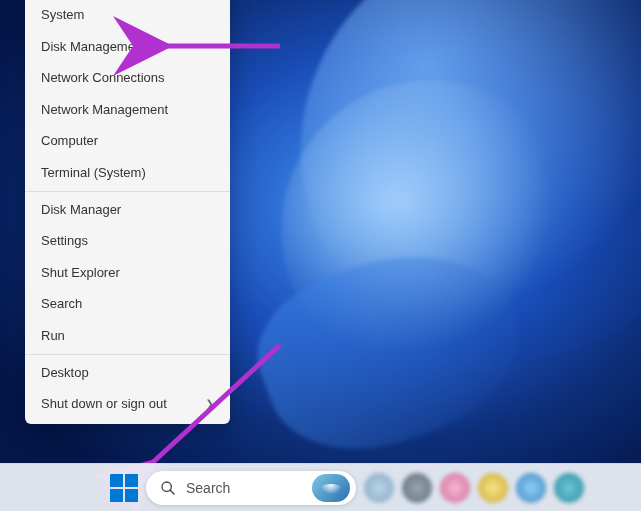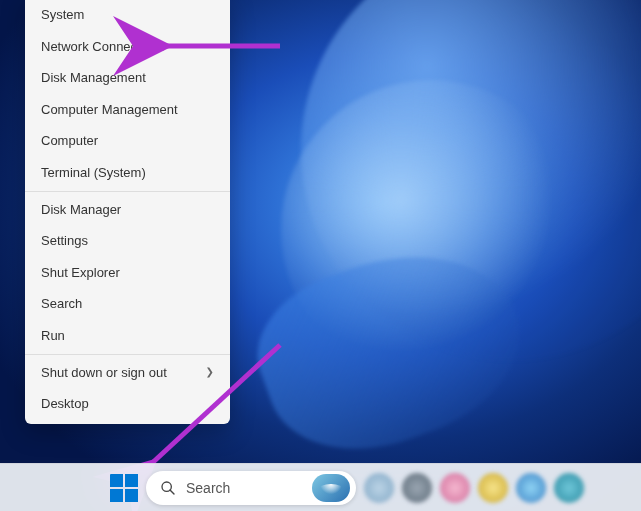--- a/index.html
+++ b/index.html
@@ -119,27 +119,27 @@
 <div class="desktop">
   <div class="swirl swirl1"></div>
   <div class="swirl swirl2"></div>
   <div class="swirl swirl3"></div>
 
   <div class="context-menu">
     <div class="menu-item">
         <span>System</span>
       </div>
     <div class="menu-item">
+        <span>Disk Management</span>
+      </div>
+    <div class="menu-item">
         <span>Network Connections</span>
       </div>
     <div class="menu-item">
-        <span>Disk Management</span>
-      </div>
-    <div class="menu-item">
-        <span>Computer Management</span>
+        <span>Network Management</span>
       </div>
     <div class="menu-item">
         <span>Computer</span>
       </div>
     <div class="menu-item">
         <span>Terminal (System)</span>
       </div>
     <div class="divider"></div>
     <div class="menu-item">
         <span>Disk Manager</span>
@@ -150,27 +150,27 @@
     <div class="menu-item">
         <span>Shut Explorer</span>
       </div>
     <div class="menu-item">
         <span>Search</span>
       </div>
     <div class="menu-item">
         <span>Run</span>
       </div>
     <div class="divider"></div>
+    <div class="menu-item">
+        <span>Desktop</span>
+      </div>
     <div class="menu-item">
       <span>Shut down or sign out</span>
       <span class="chevron">❯</span>
     </div>
-    <div class="menu-item">
-        <span>Desktop</span>
-      </div>
   </div>
 
   <div class="arrow" style="left:155px; top:32px;">
     <svg width="130" height="30">
       <defs>
           <marker id="ah1" markerWidth="12" markerHeight="12" refX="2" refY="6" orient="auto">
             <path d="M12,0 L0,6 L12,12 L8,6 Z" fill="#b030d0"></path>
           </marker>
         </defs>
       <line x1="125" y1="14" x2="8" y2="14" stroke="#b030d0" stroke-width="5" marker-end="url(#ah1)"></line>

